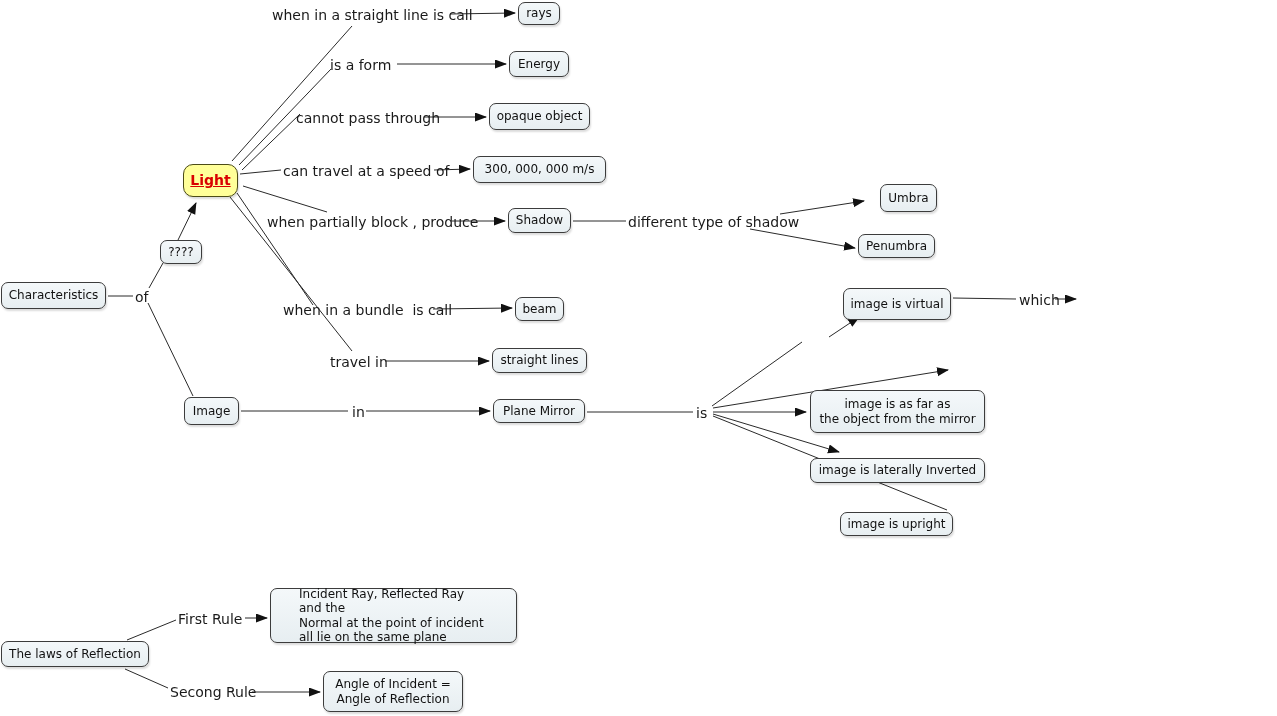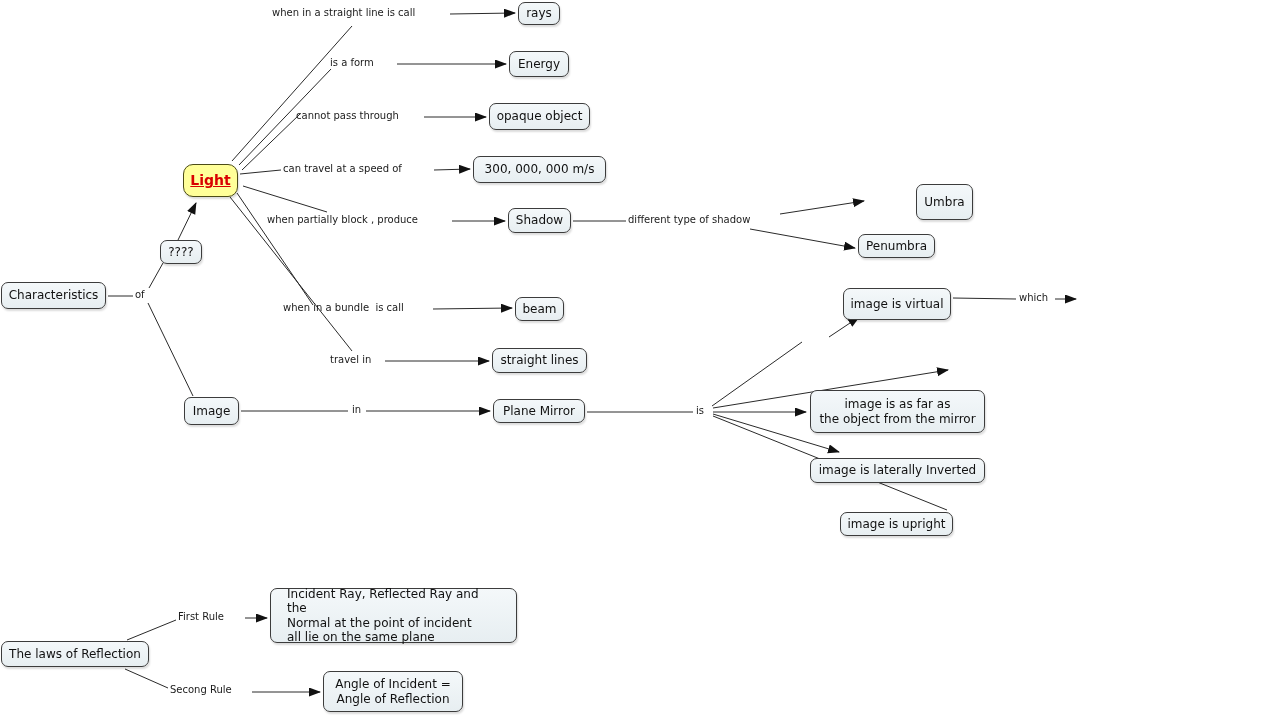--- a/index.html
+++ b/index.html
@@ -35,26 +35,26 @@
     color:#d90000;
     font-weight:bold;
     font-size:14px;
     border:1.5px solid #4c4c17;
     border-radius:10px;
     text-decoration:underline;
   }
   .node.leftalign{
     justify-content:flex-start;
     text-align:left;
-    padding:0 16px;
+    padding:0 28px;
   }
   .elabel{
     position:absolute;
     z-index:1;
-    font-size:10px;
+    font-size:14px;
     color:#1a1a1a;
     white-space:pre;
   }
 </style>
 </head>
 <body>
 
 <div id="canvas">
 
   <svg id="wires" width="1277" height="716">
@@ -110,21 +110,21 @@
   <div class="node" style="left:518px;top:2px;width:42px;height:23px">rays</div>
 
   <div class="node" style="left:509px;top:51px;width:60px;height:26px">Energy</div>
 
   <div class="node" style="left:489px;top:103px;width:101px;height:27px">opaque object</div>
 
   <div class="node" style="left:473px;top:156px;width:133px;height:27px">300, 000, 000 m/s</div>
 
   <div class="node" style="left:508px;top:208px;width:63px;height:25px">Shadow</div>
 
-  <div class="node" style="left:916px;top:184px;width:57px;height:36px">Umbra</div>
+  <div class="node" style="left:880px;top:184px;width:57px;height:28px">Umbra</div>
 
   <div class="node" style="left:858px;top:234px;width:77px;height:24px">Penumbra</div>
 
   <div class="node" style="left:160px;top:240px;width:42px;height:24px">????</div>
 
   <div class="node" style="left:1px;top:282px;width:105px;height:27px">Characteristics</div>
 
   <div class="node" style="left:515px;top:297px;width:49px;height:24px">beam</div>
 
   <div class="node" style="left:492px;top:348px;width:95px;height:25px">straight lines</div>

